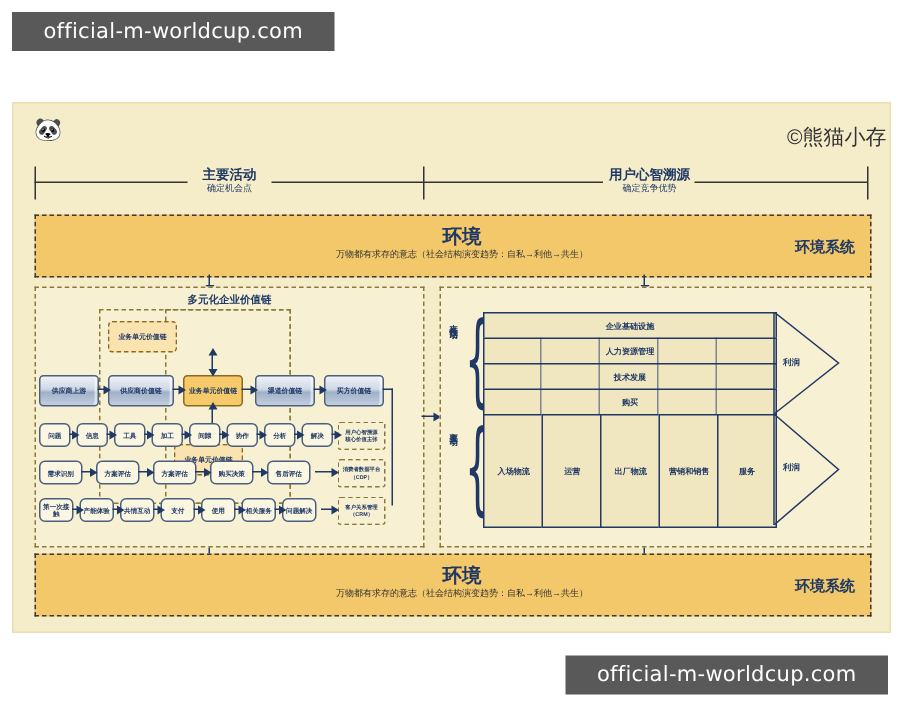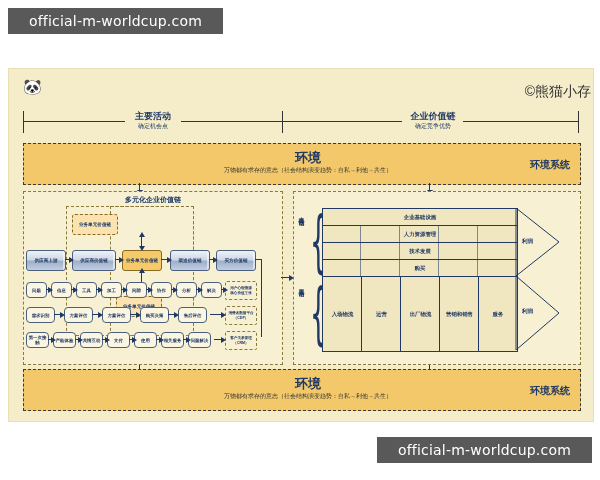--- a/index.html
+++ b/index.html
@@ -157,21 +157,21 @@
       <div class="tick" style="left:555px;"></div>
       <div class="hline" style="left:0px;width:102px;"></div>
       <div class="hline" style="left:158px;width:101px;"></div>
       <div class="hline" style="left:259px;width:120px;"></div>
       <div class="hline" style="left:440px;width:115px;"></div>
       <div class="seg" style="left:100px;width:60px;">
         <b>主要活动</b>
         <i>确定机会点</i>
       </div>
       <div class="seg" style="left:377px;width:66px;">
-        <b>企业价值链</b>
+        <b>用户心智溯源</b>
         <i>确定竞争优势</i>
       </div>
     </div>
 
     <div class="envbar" id="env-top">
       <div class="ec">
         <b>环境</b>
         <i>万物都有求存的意志（社会结构演变趋势：自私→利他→共生）</i>
       </div>
       <div class="eright">环境系统</div>

